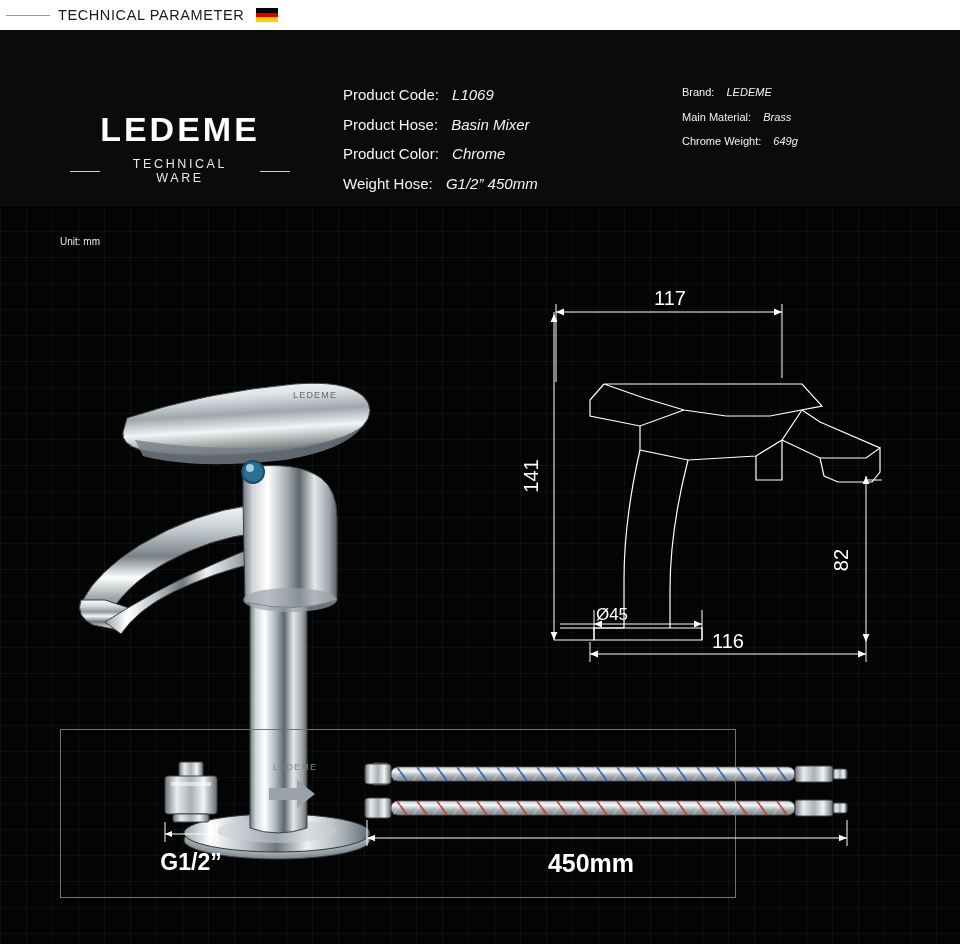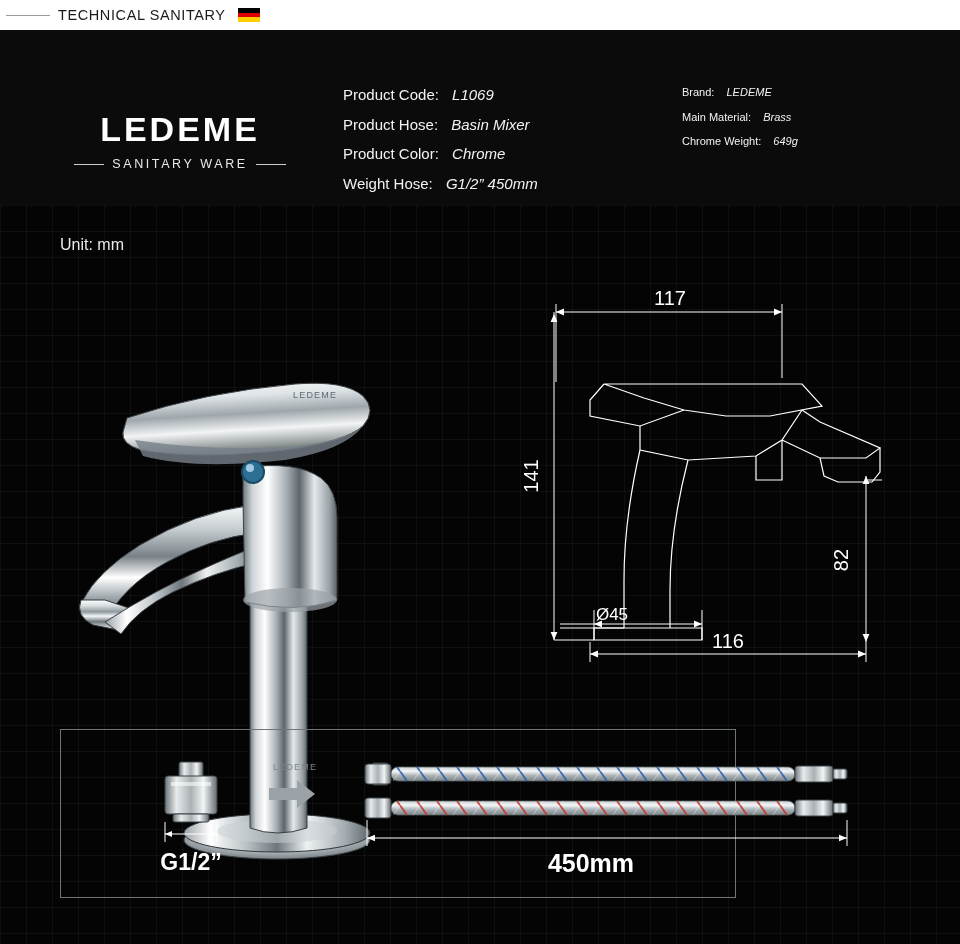--- a/index.html
+++ b/index.html
@@ -71,21 +71,21 @@
   .stage{
     position:absolute; top:205px; left:0; width:960px; height:739px;
     background:#040404;
     background-image:
       linear-gradient(to right, rgba(255,255,255,0.045) 1px, transparent 1px),
       linear-gradient(to bottom, rgba(255,255,255,0.045) 1px, transparent 1px);
     background-size: 26px 26px;
     overflow:hidden;
   }
   .unit{
-    position:absolute; left:60px; top:31px; font-size:16px; color:#e9e9e9;
+    position:absolute; left:60px; top:31px; font-size:10px; color:#e9e9e9;
   }
 
   
   .photo{ position:absolute; left:45px; top:95px; width:430px; height:580px; }
 
   
   .drawing{ position:absolute; left:520px; top:85px; width:420px; height:580px; }
 
   
   .hosepanel{
@@ -93,35 +93,35 @@
     border:1px solid #6d7578;
   }
   svg { display:block; }
   .dimtext{ font-family:"Liberation Sans", sans-serif; fill:#ffffff; }
 </style>
 </head>
 <body>
 
 <div class="topbar">
   <span class="rule"></span>
-  <span class="title">TECHNICAL SANITARY</span>
+  <span class="title">TECHNICAL PARAMETER</span>
   <span class="flag">
     <i class="b1"></i>
       <i class="b2"></i>
       <i class="b3"></i>
   </span>
 </div>
 
 <div class="header">
 
   <div class="logo-wrap">
     <div class="logo-text">LEDEME</div>
     <div class="logo-sub">
       <span class="ln"></span>
-      <span>SANITARY WARE</span>
+      <span>TECHNICAL WARE</span>
       <span class="ln"></span>
     </div>
   </div>
 
   <div class="specs">
     <div class="spec-row">
       <span class="spec-label">Product Code:</span>
       <span class="spec-value">L1069</span>
     </div>
     <div class="spec-row">

